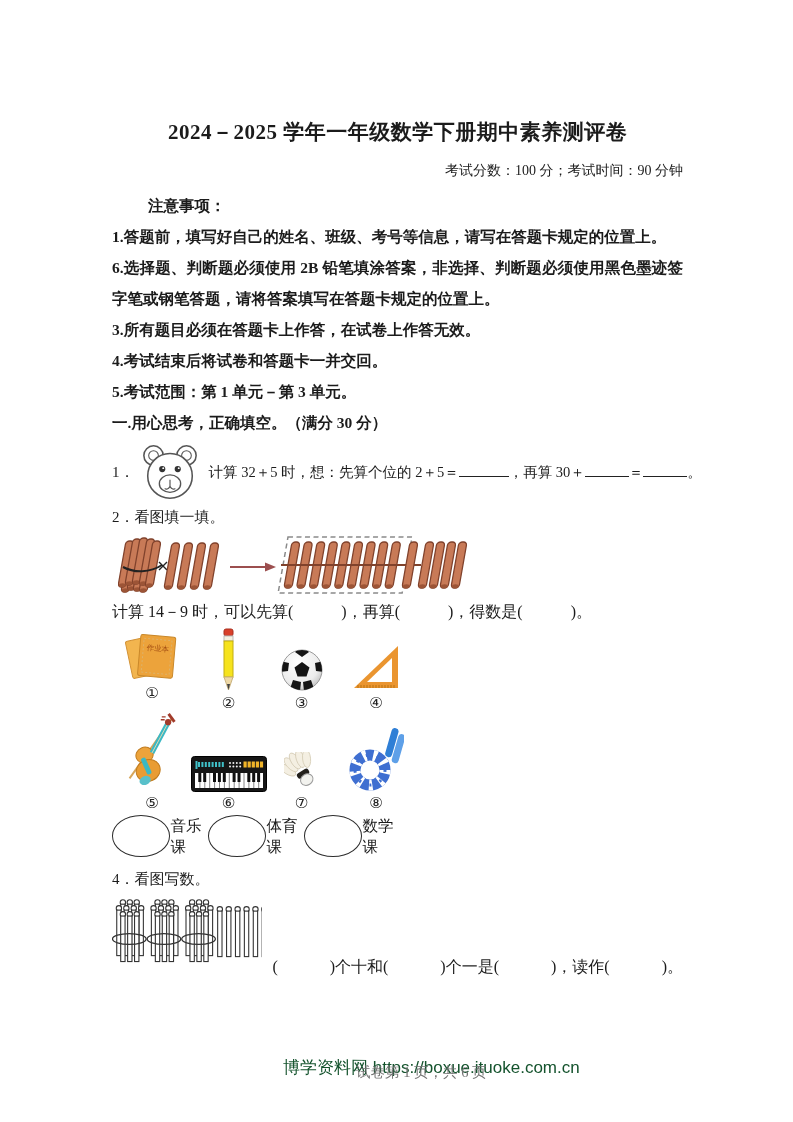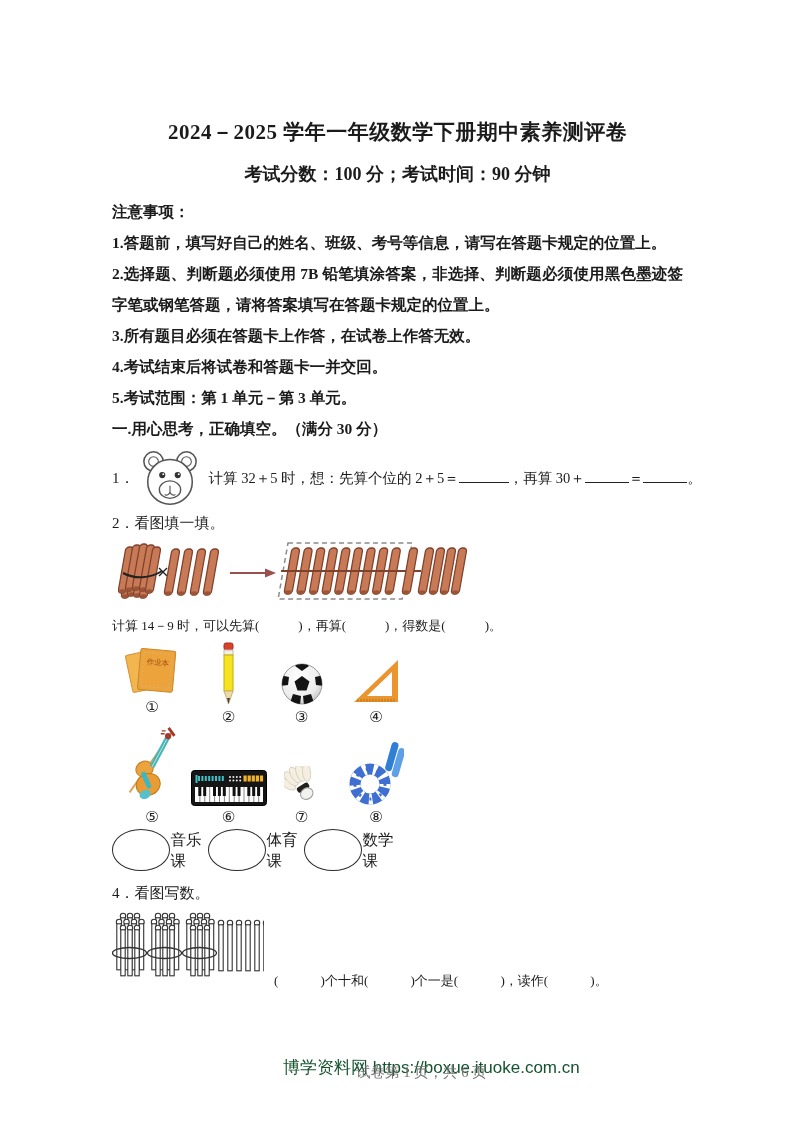--- a/index.html
+++ b/index.html
@@ -1,32 +1,32 @@
 <!DOCTYPE html>
 <html><head>
 <meta charset="utf-8">
 <style>
   html,body{margin:0;padding:0;background:#fff;}
   .page{width:697px;height:1122px;background:#ffffff;position:relative;overflow:hidden;
         font-family:"Liberation Serif","DejaVu Serif",serif;color:#1b1b1b;}
   .content{position:absolute;left:112px;top:0;width:571px;}
   .title{margin-top:118px;text-align:center;font-size:21px;font-weight:bold;letter-spacing:.5px;}
-  .subtitle{margin-top:16px;text-align:center;font-size:18px;font-weight:bold;}
+  .subtitle{margin-top:16px;text-align:right;font-size:14px;font-weight:normal;}
   .notice{font-size:15.5px;font-weight:bold;line-height:31px;text-align:justify;}
-  .notice.h{margin-top:10px;}
+  .notice.h{margin-top:10px;margin-left:36px;}
   .section{font-size:15.5px;font-weight:bold;line-height:31px;font-family:Liberation Serif, serif;}
   .qtext{font-size:15px;line-height:30px;}
   .q1row{margin-top:4px;display:flex;align-items:center;}
   .qnum{font-size:15px;margin-right:4px;flex:none;}
   .q1row svg{flex:none;margin-right:8px;}
   .q1text{font-size:14.5px;white-space:nowrap;}
   .blank{display:inline-block;border-bottom:1px solid #222;height:13px;vertical-align:baseline;}
   .b1{width:50px}.b2{width:44px}
   .q2svg{margin:2px 0 0 6px;display:block;}
-  .ansline{font-size:13px;line-height:28px;margin-top:10px;white-space:nowrap;}
+  .ansline{font-size:16px;line-height:28px;margin-top:2px;white-space:nowrap;}
   .q3head{margin-top:4px;}
   .grid{display:grid;grid-template-columns:80px 73px 73px 76px;justify-items:center;}
   .row1{margin-top:2px;}
   .row1 .cell{display:flex;flex-direction:column;align-items:center;}
   .row2 .cell{display:flex;flex-direction:column;align-items:center;justify-content:flex-end;height:100px;}
   .cap{font-family:"DejaVu Sans",sans-serif;font-size:15px;margin-top:2px;color:#222;}
   .mt14{margin-top:14px}.mt20{margin-top:20px}
   .ovals{display:flex;margin-top:2px;}
   .ocol{width:96px;display:flex;flex-direction:row;align-items:center;}
   .oval{width:70px;height:40px;border:1.6px solid #2d2d2d;border-radius:50%;}
@@ -42,21 +42,21 @@
 <body>
 
 <div class="page">
   <div class="content">
 
     <div class="title">2024－2025 学年一年级数学下册期中素养测评卷</div>
     <div class="subtitle">考试分数：100 分；考试时间：90 分钟</div>
 
     <div class="notice h">注意事项：</div>
     <div class="notice">1.答题前，填写好自己的姓名、班级、考号等信息，请写在答题卡规定的位置上。</div>
-    <div class="notice">2.选择题、判断题必须使用 7B 铅笔填涂答案，非选择、判断题必须使用黑色墨迹签字笔或钢笔答题，请将答案填写在答题卡规定的位置上。</div>
+    <div class="notice">6.选择题、判断题必须使用 2B 铅笔填涂答案，非选择、判断题必须使用黑色墨迹签字笔或钢笔答题，请将答案填写在答题卡规定的位置上。</div>
     <div class="notice">3.所有题目必须在答题卡上作答，在试卷上作答无效。</div>
     <div class="notice">4.考试结束后将试卷和答题卡一并交回。</div>
     <div class="notice">5.考试范围：第 1 单元－第 3 单元。</div>
 
     <div class="section">一.用心思考，正确填空。（满分 30 分）</div>
 
     <div class="q1row">
       <span class="qnum">1．</span>
       <svg width="62" height="60" viewBox="0 0 64 60">
         <circle cx="15" cy="13" r="10" fill="#fff" stroke="#555" stroke-width="1.6"></circle>

